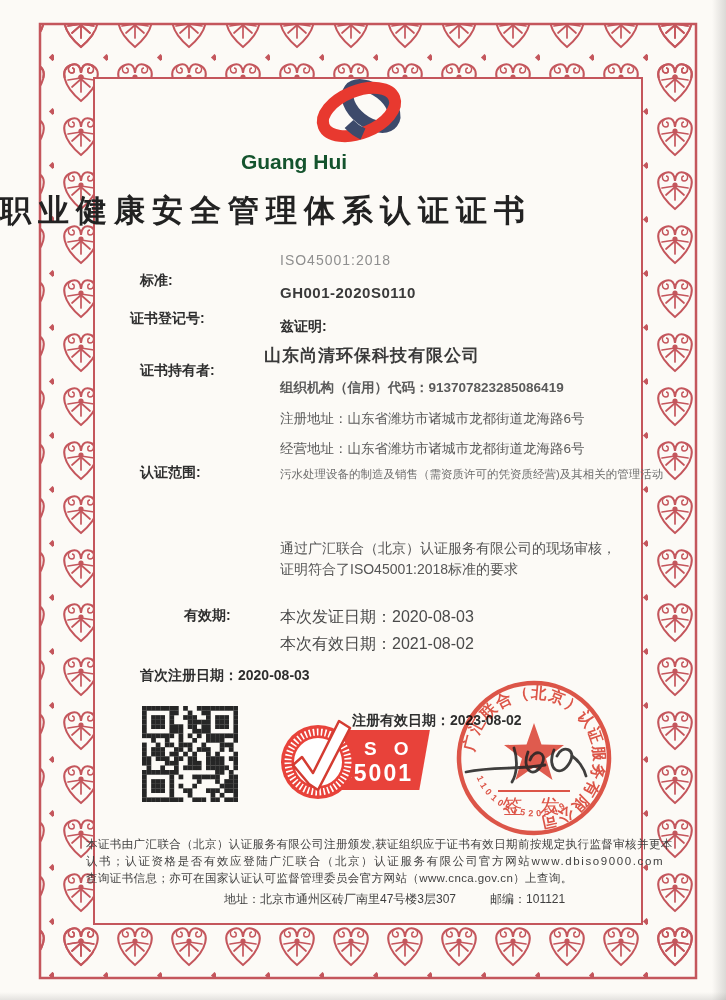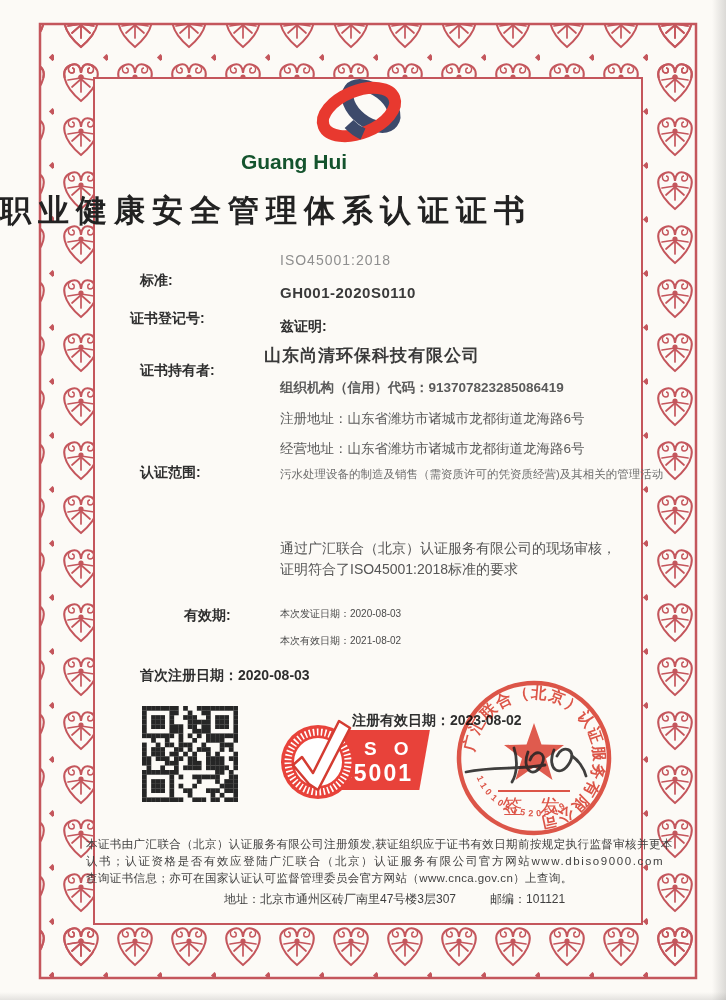--- a/index.html
+++ b/index.html
@@ -17,21 +17,21 @@
   svg{display:block;}
 
   .logo-wrap{left:283px;top:72px;width:160px;height:78px;}
   .logo-text{left:0;top:150px;width:588px;text-align:center;
     font-size:21px;font-weight:bold;color:#14532d;letter-spacing:0px;}
 
   .title{left:0;top:190px;width:640px;text-align:left;
     font-size:31px;font-weight:bold;color:#222;letter-spacing:7px;white-space:nowrap;}
 
   .lbl{font-size:14px;font-weight:bold;color:#2e2e2e;white-space:nowrap;}
-  .val{font-size:10px;color:#4a4a4a;white-space:nowrap;}
+  .val{font-size:16px;color:#4a4a4a;white-space:nowrap;}
   .val-light{font-size:14px;color:#8f8f8f;letter-spacing:1px;}
   .val-bold{font-size:15px;font-weight:bold;color:#3a3a3a;letter-spacing:.5px;}
   .holder{font-size:17px;font-weight:600;color:#3a3a3a;letter-spacing:1px;}
   .sub{font-size:13.5px;color:#5a5a5a;}
   .scope{font-size:11.5px;color:#6e6e6e;white-space:nowrap;}
   .audit{font-size:14px;color:#555;}
   .regdates{font-size:14px;font-weight:bold;color:#2e2e2e;}
 
   .footer-line{font-size:11.5px;color:#3f3f3f;letter-spacing:.4px;white-space:nowrap;}
   .addr-line{font-size:12px;color:#3f3f3f;}

